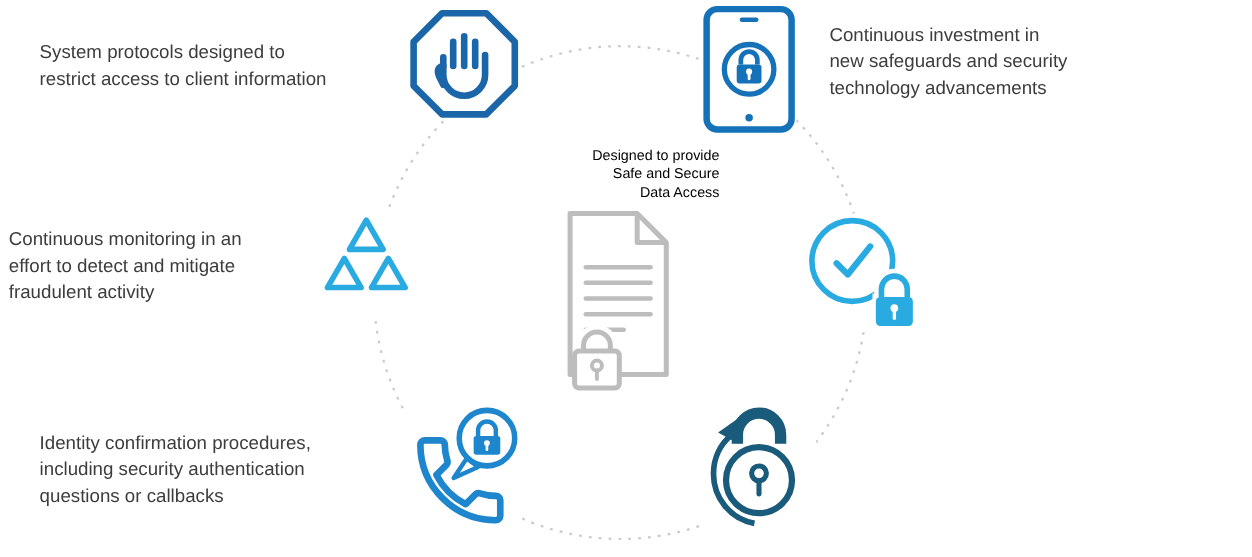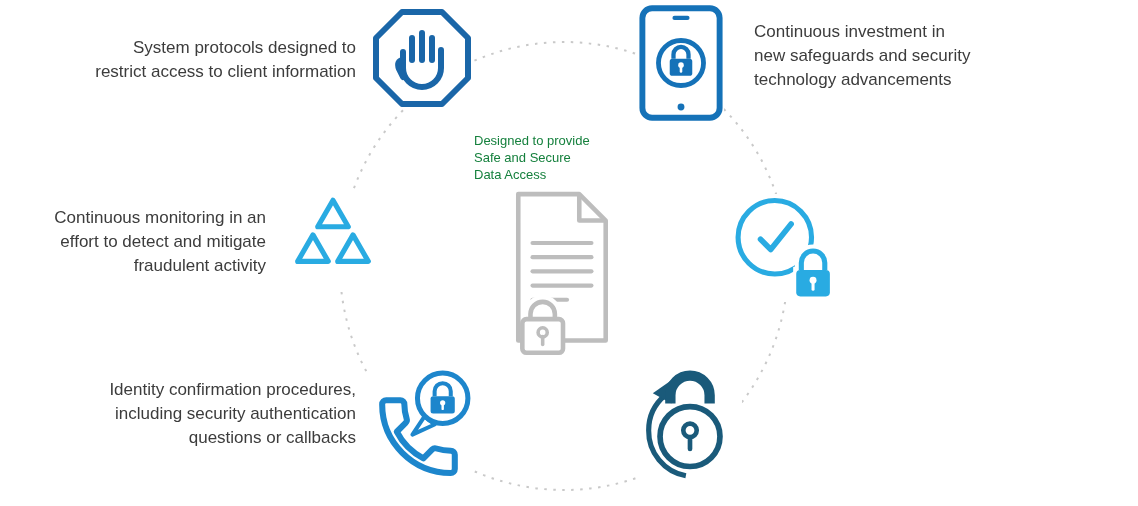--- a/index.html
+++ b/index.html
@@ -10,27 +10,27 @@
     font-family:"Liberation Sans", sans-serif;
     overflow:hidden;
   }
   .ring{position:absolute;left:0;top:0;z-index:0;}
   .icon-box{position:absolute;z-index:1;background:#ffffff;display:flex;align-items:center;justify-content:center;}
   .label{
     position:absolute;z-index:1;
     font-size:17px;line-height:1.4;color:#3c3c3c;
     white-space:pre-line;
   }
-  .label.right-al{text-align:right;}
+  .label.right-al{}
   .label.left-al{text-align:left;}
   .center-caption{
     position:absolute;z-index:1;
     left:474px;top:132px;width:180px;
-    text-align:left;
-    font-size:13px;line-height:17px;color:#15803d;
+    text-align:right;
+    font-size:13px;line-height:17px;color:#000000;
     white-space:pre-line;
   }
 </style>
 </head>
 <body>
 
 <div class="canvas">
 
   <svg class="ring" width="1138" height="506">
     <circle cx="564" cy="266" r="224" fill="none" stroke="#c9c9c9" stroke-width="2" stroke-dasharray="2.5 6.5"></circle>
@@ -120,21 +120,21 @@
         <path d="M6.62 10.79c1.44 2.83 3.76 5.14 6.59 6.59l2.2-2.2c.27-.27.67-.36 1.02-.24 1.12.37 2.33.57 3.57.57.55 0 1 .45 1 1V20c0 .55-.45 1-1 1-9.39 0-17-7.61-17-17 0-.55.45-1 1-1h3.5c.55 0 1 .45 1 1 0 1.25.2 2.45.57 3.57.11.35.03.74-.25 1.02l-2.2 2.2z" fill="none" stroke="#1d86cc" stroke-width="1.5" stroke-linejoin="round"></path>
       </g>
       <polygon points="56,52 44,70 66,60" fill="#ffffff" stroke="#1d86cc" stroke-width="4" stroke-linejoin="round"></polygon>
       <circle cx="74" cy="34" r="25" fill="#ffffff" stroke="#1d86cc" stroke-width="5"></circle>
       <path d="M66 32 v-5 a8 8 0 0 1 16 0 v5" fill="none" stroke="#1d86cc" stroke-width="4"></path>
       <rect x="62" y="32" width="24" height="17" rx="2.5" fill="#1d86cc"></rect>
       <circle cx="74" cy="38.5" r="2.6" fill="#ffffff"></circle>
       <line x1="74" y1="39.5" x2="74" y2="44.5" stroke="#ffffff" stroke-width="2.4" stroke-linecap="round"></line>
     </svg>
   </div>
-  <div class="label right-al" style="left:36px;top:378px;width:320px;">Identity confirmation procedures,
+  <div class="label right-al" style="left:36px;top:391px;width:320px;">Identity confirmation procedures,
 including security authentication
 questions or callbacks</div>
 
   <div class="icon-box" style="left:282px;top:190px;width:102px;height:102px;">
     <svg width="102" height="102" viewBox="0 0 100 100">
       <g fill="none" stroke="#29abe2" stroke-width="5" stroke-linejoin="round">
         <polygon points="50,10 65,36 35,36"></polygon>
         <polygon points="50,10 65,36 35,36" transform="rotate(120 50 50)"></polygon>
         <polygon points="50,10 65,36 35,36" transform="rotate(240 50 50)"></polygon>
       </g>

